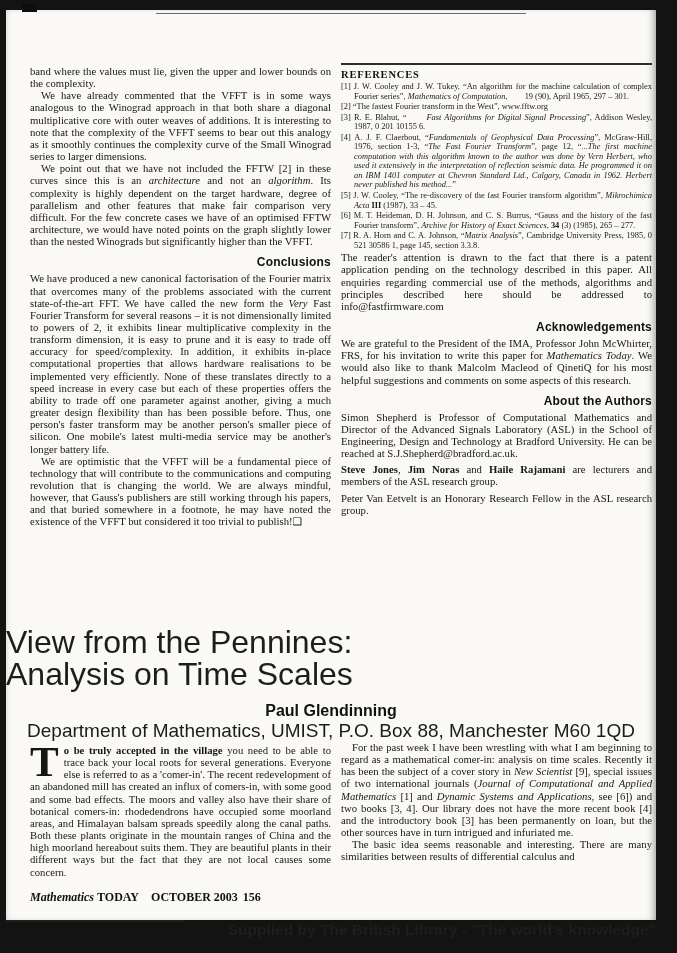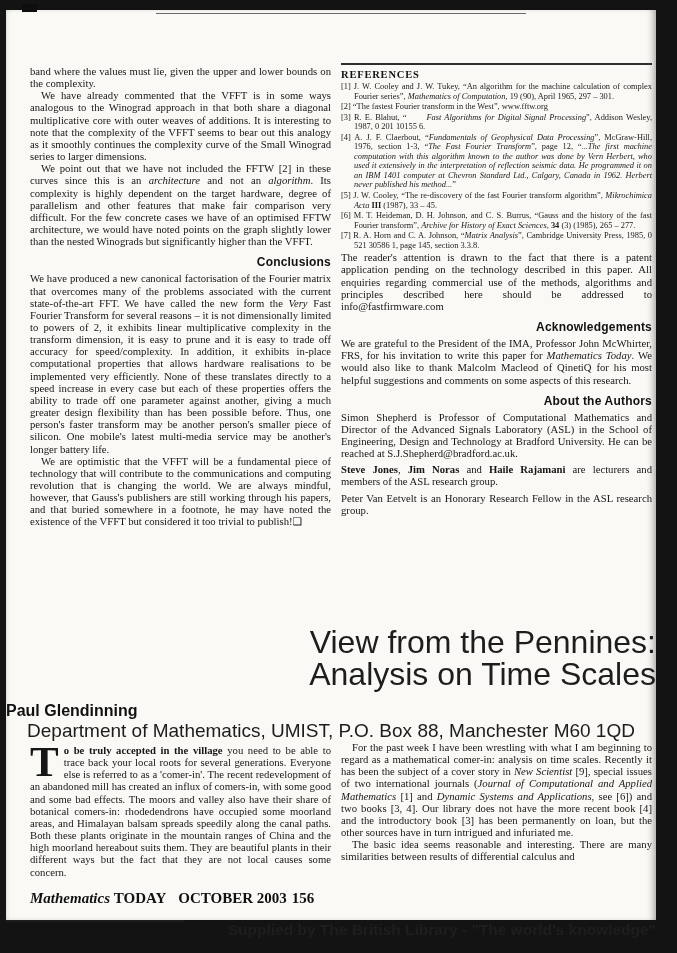--- a/index.html
+++ b/index.html
@@ -37,40 +37,40 @@
     font-size:10.5px;letter-spacing:0.8px;margin:0 0 2px;color:#111;
   }
   .ref{
     font-size:8.4px;line-height:9.55px;margin:0 0 1px;
     padding-left:13px;text-indent:-13px;text-align:justify;color:#1a1a1a;
   }
   .ref-label{font-style:normal;}
   .author{margin-bottom:4px;}
 
   .article-title{
-    position:absolute;left:0;top:616px;width:650px;text-align:right;
+    position:absolute;left:0;top:616px;width:650px;text-align:left;
     font-family:"Liberation Sans", sans-serif;font-size:32px;line-height:32px;
     color:#1d1d1d;
   }
   .byline{
-    position:absolute;left:0;top:692px;width:650px;text-align:left;
+    position:absolute;left:0;top:692px;width:650px;text-align:center;
     font-family:"Liberation Sans", sans-serif;font-weight:bold;font-size:16px;color:#111;
   }
   .affiliation{
     position:absolute;left:0;top:710px;width:650px;text-align:center;
     font-family:"Liberation Sans", sans-serif;font-size:19px;color:#1c1c1c;
   }
   .article-cols{position:absolute;left:24px;top:731px;width:622px;display:flex;gap:10px;}
   .dropcap{
     float:left;font-size:43px;line-height:33px;font-weight:bold;
     padding:1px 5px 0 0;font-family:"Liberation Serif", serif;
   }
 
   .footer{
-    position:absolute;left:24px;top:880px;font-size:15px;color:#111;
+    position:absolute;left:24px;top:880px;font-size:12px;color:#111;
     white-space:nowrap;
   }
   .f-it{font-style:italic;font-weight:bold;}
   .f-b{font-weight:bold;}
   .f-gap{display:inline-block;width:12px;}
   .f-gap-s{display:inline-block;width:5px;}
   .footer-rule{position:absolute;left:0;top:910px;width:178px;border-top:2px solid #1d1d1d;}
   .supplied{
     position:absolute;left:0;top:911px;width:650px;text-align:right;text-indent:12px;
     font-family:"Liberation Sans", sans-serif;font-size:15.5px;font-weight:600;color:#1e1e1e;
@@ -90,21 +90,21 @@
       <p class="body ind"><span>We point out that we have not included the FFTW [2] in these curves since this is an </span><span style="font-style: italic;">architecture</span><span> and not an </span><span style="font-style: italic;">algorithm</span><span>. Its complexity is highly dependent on the target hardware, degree of parallelism and other features that make fair comparison very difficult. For the few concrete cases we have of an optimised FFTW architecture, we would have noted points on the graph slightly lower than the nested Winograds but significantly higher than the VFFT.</span></p>
       <h2 class="sec">Conclusions</h2>
       <p class="body"><span>We have produced a new canonical factorisation of the Fourier matrix that overcomes many of the problems associated with the current state-of-the-art FFT. We have called the new form the </span><span style="font-style: italic;">Very</span><span> Fast Fourier Transform for several reasons – it is not dimensionally limited to powers of 2, it exhibits linear multiplicative complexity in the transform dimension, it is easy to prune and it is easy to trade off accuracy for speed/complexity. In addition, it exhibits in-place computational properties that allows hardware realisations to be implemented very efficiently. None of these translates directly to a speed increase in every case but each of these properties offers the ability to trade off one parameter against another, giving a much greater design flexibility than has been possible before. Thus, one person's faster transform may be another person's smaller piece of silicon. One mobile's latest multi-media service may be another's longer battery life.</span></p>
       <p class="body ind">We are optimistic that the VFFT will be a fundamental piece of technology that will contribute to the communications and computing revolution that is changing the world. We are always mindful, however, that Gauss's publishers are still working through his papers, and that buried somewhere in a footnote, he may have noted the existence of the VFFT but considered it too trivial to publish!❑</p>
     </div>
 
     <div class="col-right">
       <div class="refs-rule"></div>
       <h3 class="refs-h">REFERENCES</h3>
       <div>
-        <p class="ref"><span class="ref-label">[1]</span> <span><span>J. W. Cooley and J. W. Tukey, “An algorithm for the machine calculation of complex Fourier series”, </span><span style="font-style: italic;">Mathematics of Computation</span><span>, </span><span style="font-weight: normal;">19</span><span> (90), April 1965, 297 – 301.</span></span></p>
+        <p class="ref"><span class="ref-label">[1]</span> <span><span>J. W. Cooley and J. W. Tukey, “An algorithm for the machine calculation of complex Fourier series”, </span><span style="font-style: italic;">Mathematics of Computation</span><span>, </span><span style="font-weight: normal; margin-left: 15px;">19</span><span> (90), April 1965, 297 – 301.</span></span></p>
         <p class="ref"><span class="ref-label">[2]</span> <span><span>“The fastest Fourier transform in the West”, www.fftw.org</span></span></p>
         <p class="ref"><span class="ref-label">[3]</span> <span><span>R. E. Blahut, “</span><span style="font-style: italic; padding-left: 20px;">Fast Algorithms for Digital Signal Processing</span><span>”, Addison Wesley, 1987, 0 201 10155 6.</span></span></p>
         <p class="ref"><span class="ref-label">[4]</span> <span><span>A. J. F. Claerbout, “</span><span style="font-style: italic;">Fundamentals of Geophysical Data Processing</span><span>”, McGraw-Hill, 1976, section 1-3, “</span><span style="font-style: italic;">The Fast Fourier Transform</span><span>”, page 12, “</span><span style="font-style: italic;">...The first machine computation with this algorithm known to the author was done by Vern Herbert, who used it extensively in the interpretation of reflection seismic data. He programmed it on an IBM 1401 computer at Chevron Standard Ltd., Calgary, Canada in 1962. Herbert never published his method...</span><span>”</span></span></p>
         <p class="ref"><span class="ref-label">[5]</span> <span><span>J. W. Cooley, “The re-discovery of the fast Fourier transform algorithm”, </span><span style="font-style: italic;">Mikrochimica Acta</span><span> </span><span style="font-weight: bold;">III</span><span> (1987), 33 – 45.</span></span></p>
         <p class="ref"><span class="ref-label">[6]</span> <span><span>M. T. Heideman, D. H. Johnson, and C. S. Burrus, “Gauss and the history of the fast Fourier transform”, </span><span style="font-style: italic;">Archive for History of Exact Sciences</span><span>, </span><span style="font-weight: bold;">34</span><span> (3) (1985), 265 – 277.</span></span></p>
         <p class="ref"><span class="ref-label">[7]</span> <span><span>R. A. Horn and C. A. Johnson, “</span><span style="font-style: italic;">Matrix Analysis</span><span>”, Cambridge University Press, 1985, 0 521 30586 1, page 145, section 3.3.8.</span></span></p>
       </div>
 
       <p class="body">The reader's attention is drawn to the fact that there is a patent application pending on the technology described in this paper. All enquiries regarding commercial use of the methods, algorithms and principles described here should be addressed to info@fastfirmware.com</p>
 

